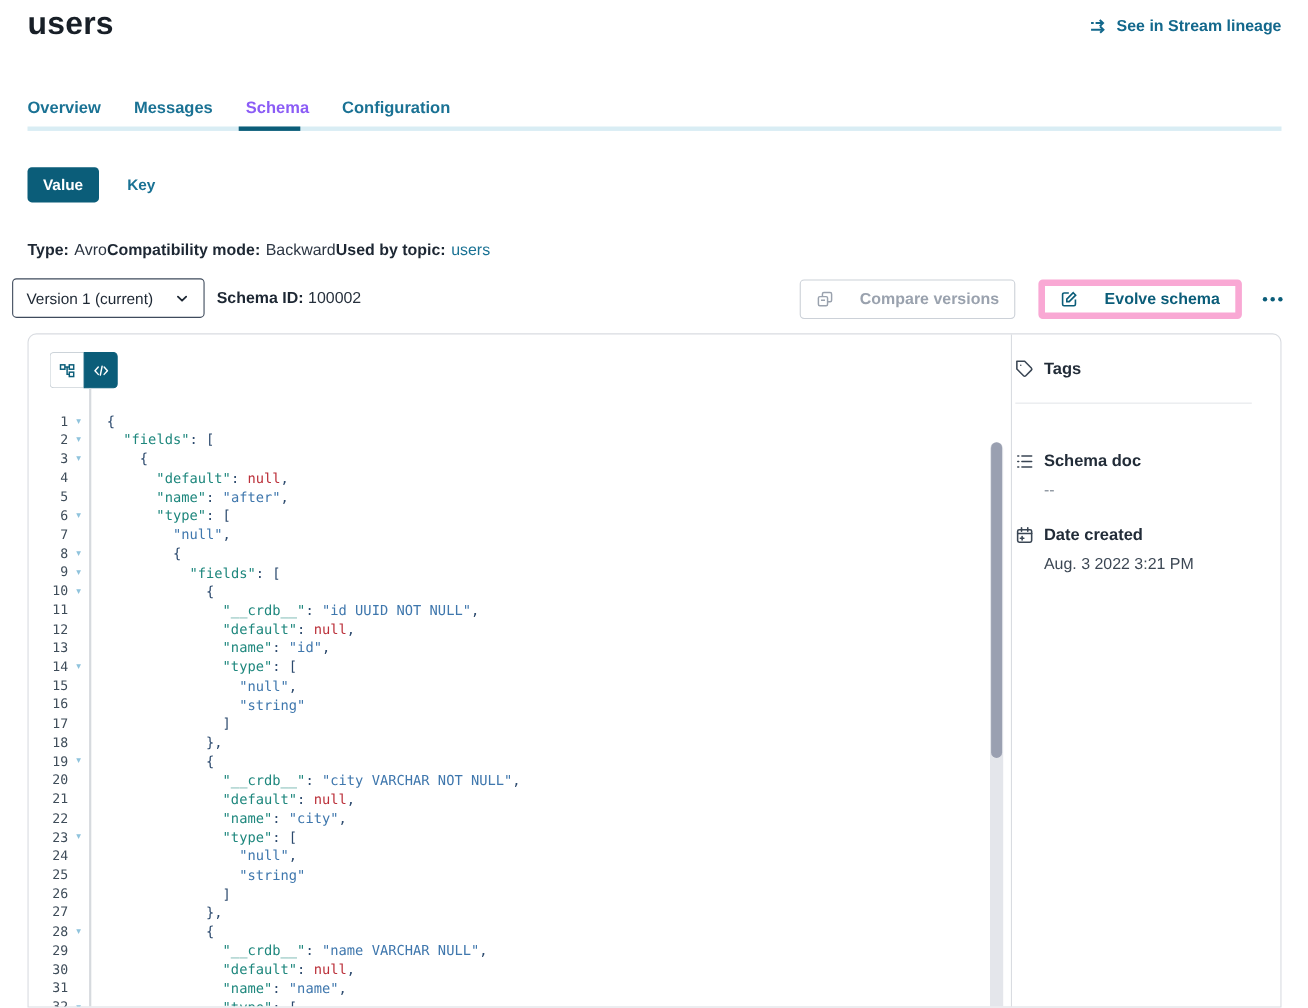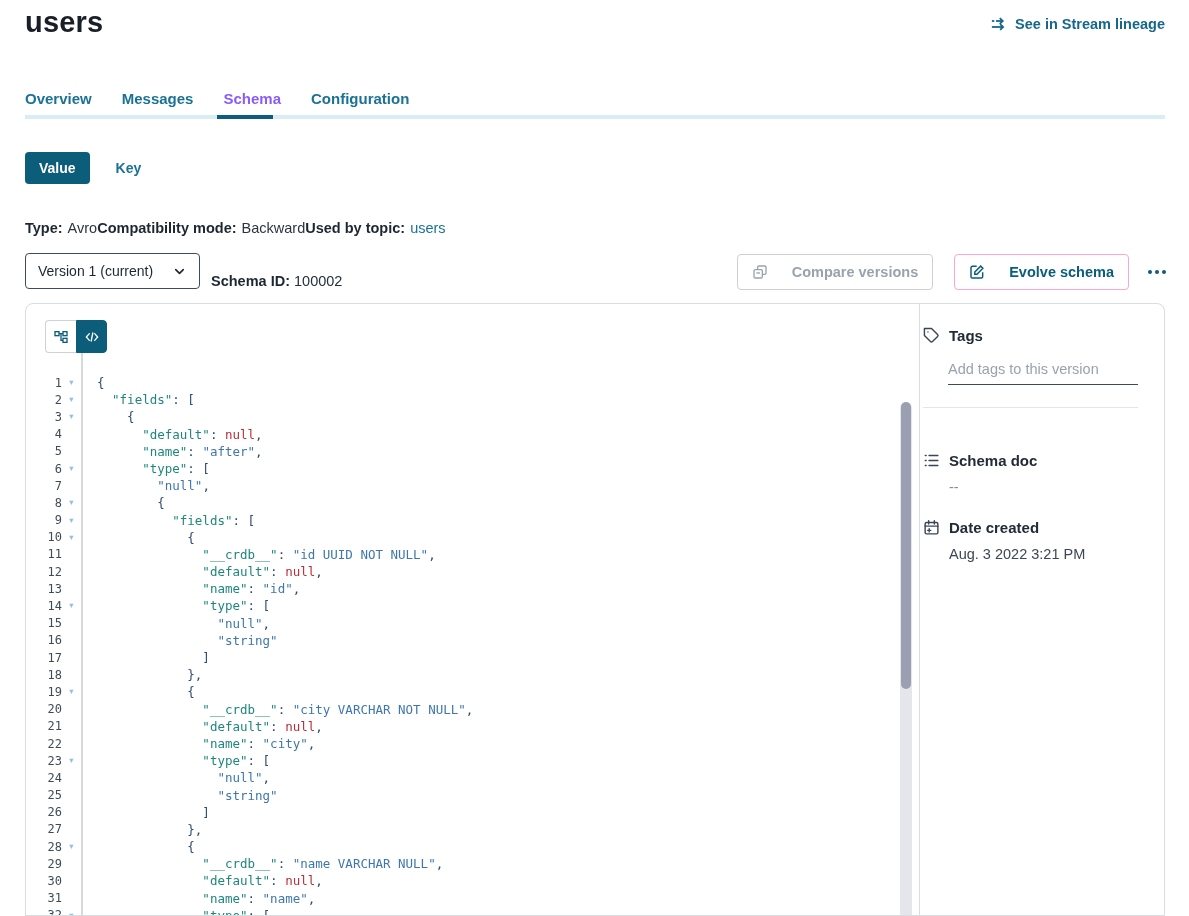--- a/index.html
+++ b/index.html
@@ -26,31 +26,31 @@
     cursor:pointer; font-family:inherit; }
 
   
   .meta-row { position:absolute; left:25px; top:220px; display:flex; font-size:14.5px; }
   .meta-item { display:flex; gap:5px; }
   .meta-label { font-weight:700; color:#1d2733; }
   .meta-value { color:#2b3542; }
   .meta-value.link { color:#1a7294; cursor:pointer; }
 
   
-  .version-row { position:absolute; left:25px; top:253px; display:flex; align-items:flex-end; }
+  .version-row { position:absolute; left:11px; top:253px; display:flex; align-items:center; }
   .version-select { width:175px; height:36px; border:1px solid #3f4b5c; border-radius:4px;
     display:flex; align-items:center; justify-content:space-between; padding:0 12px; cursor:pointer;
     font-size:14px; color:#1d2733; background:#fff; }
   .schema-id { margin-left:11px; font-size:14.5px; }
   .schema-id b { font-weight:700; color:#1d2733; }
   .actions { position:absolute; right:19px; top:254px; display:flex; align-items:center; }
   .btn { height:36px; border-radius:4px; display:flex; align-items:center; gap:24px; padding:0 14px;
     font-size:14.5px; font-weight:700; background:#fff; cursor:pointer; font-family:inherit; }
   .btn.disabled { border:1px solid #ccd1d8; color:#9aa2ae; cursor:default; }
-  .btn.outline-teal { border:1px solid #f9a8d4; color:#0b5d79; margin-left:21px;text-align:center; }
+  .btn.outline-teal { border:6px solid #f9a8d4; color:#0b5d79; margin-left:21px;text-align:center; }
   .more-btn { margin-left:15px; display:flex; gap:3px; padding:6px 4px; background:none; border:none; cursor:pointer; }
   .more-btn i { width:4px; height:4px; border-radius:50%; background:#0b5d79; display:block; }
 
   
   .panel { position:absolute; left:25px; top:303px; width:1140px; height:613px;
     border:1px solid #d9dce1; border-radius:8px 8px 0 0; }
   .code-panel { position:absolute; left:0; top:0; bottom:0; width:894px; border-right:1px solid #d9dce1; }
 
   .view-toggle { position:absolute; left:19px; top:16px; display:flex; }
   .vt-btn { width:31px; height:33px; display:flex; align-items:center; justify-content:center; cursor:pointer; }
@@ -380,21 +380,20 @@
 
     <div class="sb-header">
       <span class="sb-icon">
         <svg width="17" height="17" viewBox="0 0 24 24" fill="none" stroke="#3a4654" stroke-width="2" stroke-linecap="round" stroke-linejoin="round">
           <path d="M20.59 13.41l-7.17 7.17a2 2 0 0 1-2.83 0L2 12V2h10l8.59 8.59a2 2 0 0 1 0 2.82z"></path>
           <line x1="7" y1="7" x2="7.01" y2="7"></line>
         </svg>
       </span>
       <span class="sb-title">Tags</span>
     </div>
-    <input class="tags-input" type="text" placeholder="Add tags to this version" style="">
     <hr class="sb-divider">
 
     <div class="sb-section-doc">
       <div class="sb-header">
         <span class="sb-icon">
           <svg width="17" height="17" viewBox="0 0 24 24" fill="none" stroke="#3a4654" stroke-width="2" stroke-linecap="round">
             <line x1="8.5" y1="5" x2="21" y2="5"></line>
               <line x1="8.5" y1="12" x2="21" y2="12"></line>
               <line x1="8.5" y1="19" x2="21" y2="19"></line>
             <line x1="3.2" y1="5" x2="4.4" y2="5"></line>

